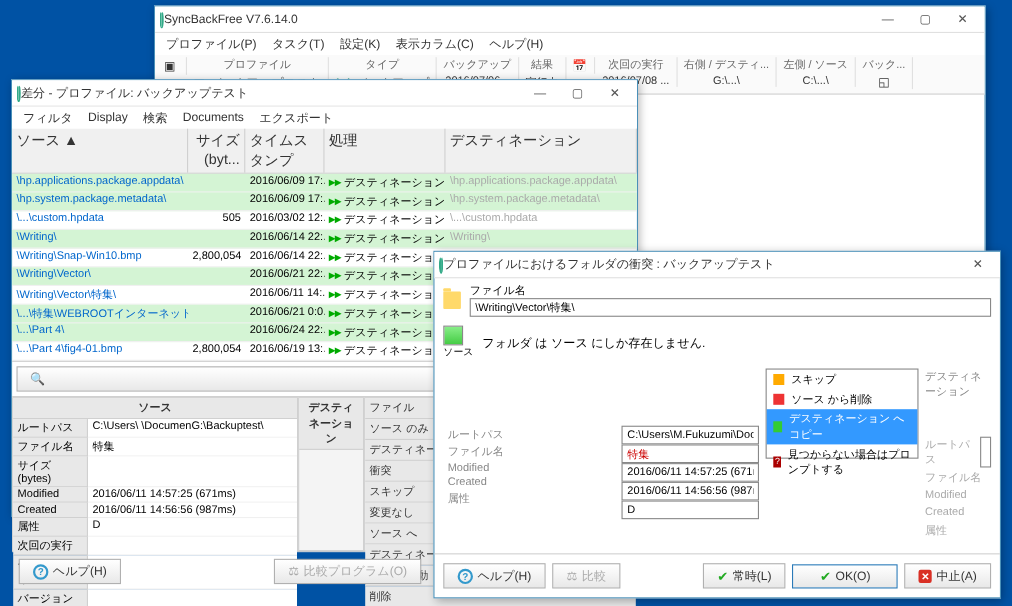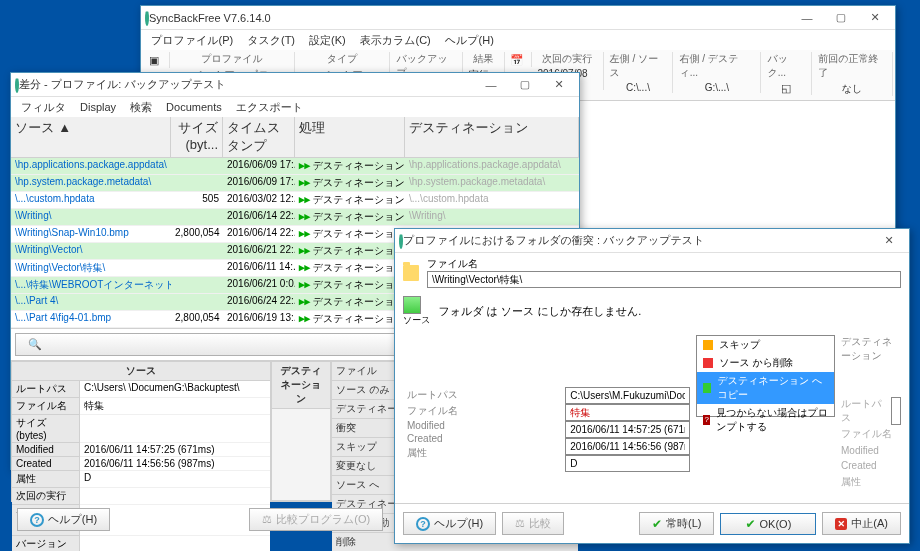--- a/index.html
+++ b/index.html
@@ -111,36 +111,32 @@
         <div class="hdr"></div>
         <div class="val">
           <span>📅</span>
         </div>
       </div>
     <div class="toolcol">
         <div class="hdr">次回の実行</div>
         <div class="val">2016/07/08 ...</div>
       </div>
     <div class="toolcol">
+        <div class="hdr">右側 / デスティ...</div>
+        <div class="val">G:\...\</div>
+      </div>
+    <div class="toolcol">
         <div class="hdr">左側 / ソース</div>
         <div class="val">C:\...\</div>
-      </div>
-    <div class="toolcol">
-        <div class="hdr">右側 / デスティ...</div>
-        <div class="val">G:\...\</div>
       </div>
     <div class="toolcol">
         <div class="hdr">バック...</div>
         <div class="val">
           <span>◱</span>
         </div>
-      </div>
-    <div class="toolcol">
-        <div class="hdr">前回の正常終了</div>
-        <div class="val">なし</div>
       </div>
   </div>
   <div class="statusbar">
     <div class="cell">新規</div>
     <div class="cell">編集</div>
     <div class="cell">削除</div>
     <div class="cell">実行</div>
     <div class="cell">元に戻す</div>
     <div class="cell">スケジュール</div>
   </div>

